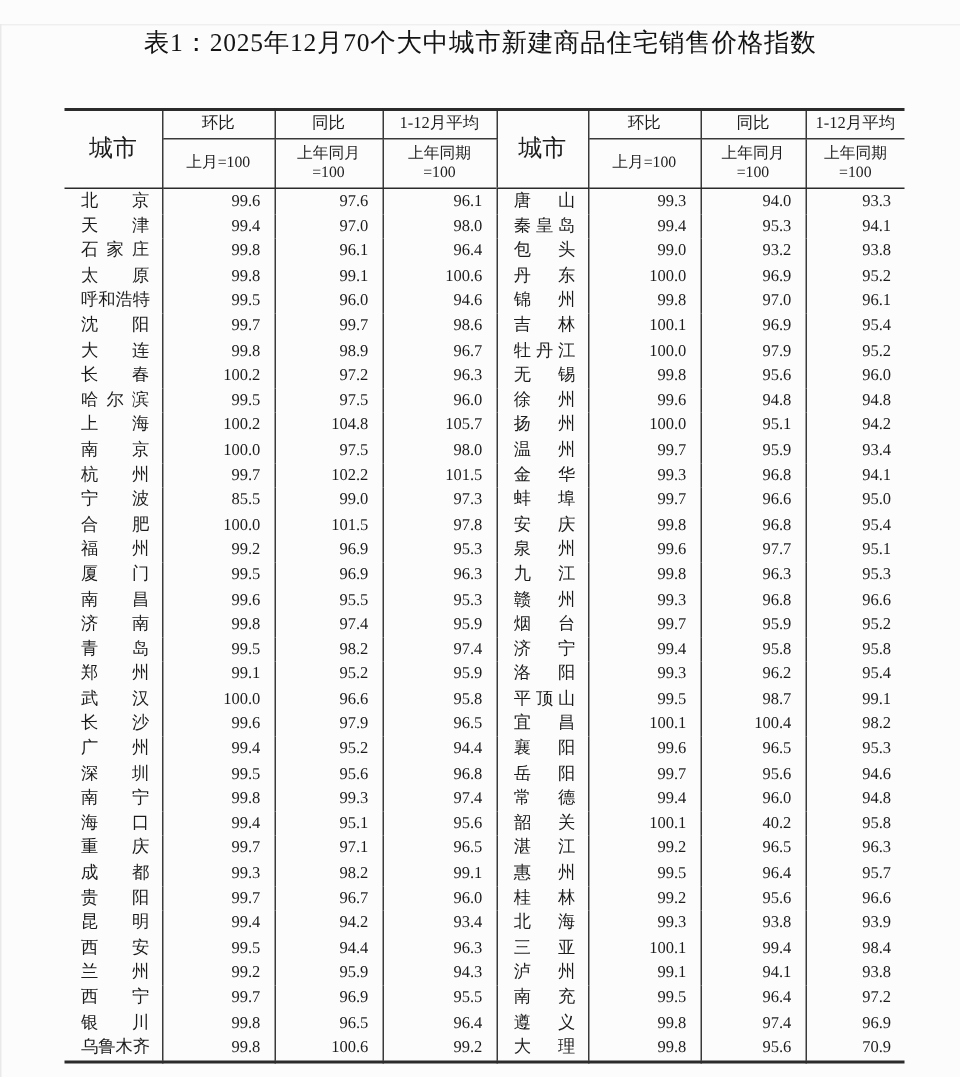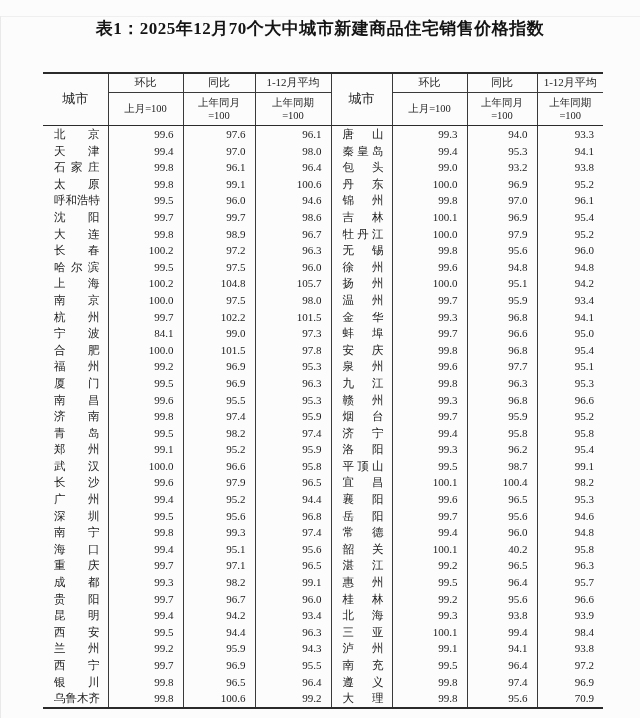--- a/index.html
+++ b/index.html
@@ -17,21 +17,21 @@
   .page {
     position: relative;
     width: 640px;
     height: 718px;
     box-shadow: inset 1px 0 0 #e9e9e9, inset 0 1px 0 #efefef;
   }
   .title {
     margin: 16px 0 0 0;
     font-size: 17px;
     line-height: 26px;
-    font-weight: bold;
+    font-weight: normal;
     text-align: center;
     color: #141414;
     letter-spacing: 0.5px;
   }
   table.price-table {
     border-collapse: collapse;
     table-layout: fixed;
     width: 560px;
     margin: 30px 0 0 43px;
     border-top: 2px solid #2b2b2b;
@@ -51,21 +51,21 @@
   }
   thead tr.h1 th { height: 18px; margin-top: 24px; }
   thead tr.h2 th { height: 32px; }
   thead th {
     text-align: center;
     color: #1e1e1e;
     line-height: 1.25;
   }
   th.top { border-bottom: 1px solid #3a3a3a; }
   th.sub { white-space: pre-line; font-size: 10.5px; }
-  th.city-h { font-size: 13px; }
+  th.city-h { font-size: 16px; }
   thead tr.h2 th, thead th.city-h {
     border-bottom: 1.5px solid #2b2b2b;
   }
   tbody tr { height: 16.6px; }
   tbody td { line-height: 16.6px; color: #1c1c1c; }
   td.num {
     text-align: right;
     padding-right: 9px;
     font-size: 11px;
   }
@@ -368,21 +368,21 @@
           <td class="num">96.8</td>
           <td class="num">94.1</td>
         </tr>
         <tr>
           <td class="city">
             <span class="jc">
               <span>宁</span>
               <span>波</span>
             </span>
           </td>
-          <td class="num">84.1</td>
+          <td class="num">85.5</td>
           <td class="num">99.0</td>
           <td class="num">97.3</td>
           <td class="city">
             <span class="jc">
               <span>蚌</span>
               <span>埠</span>
             </span>
           </td>
           <td class="num">99.7</td>
           <td class="num">96.6</td>

